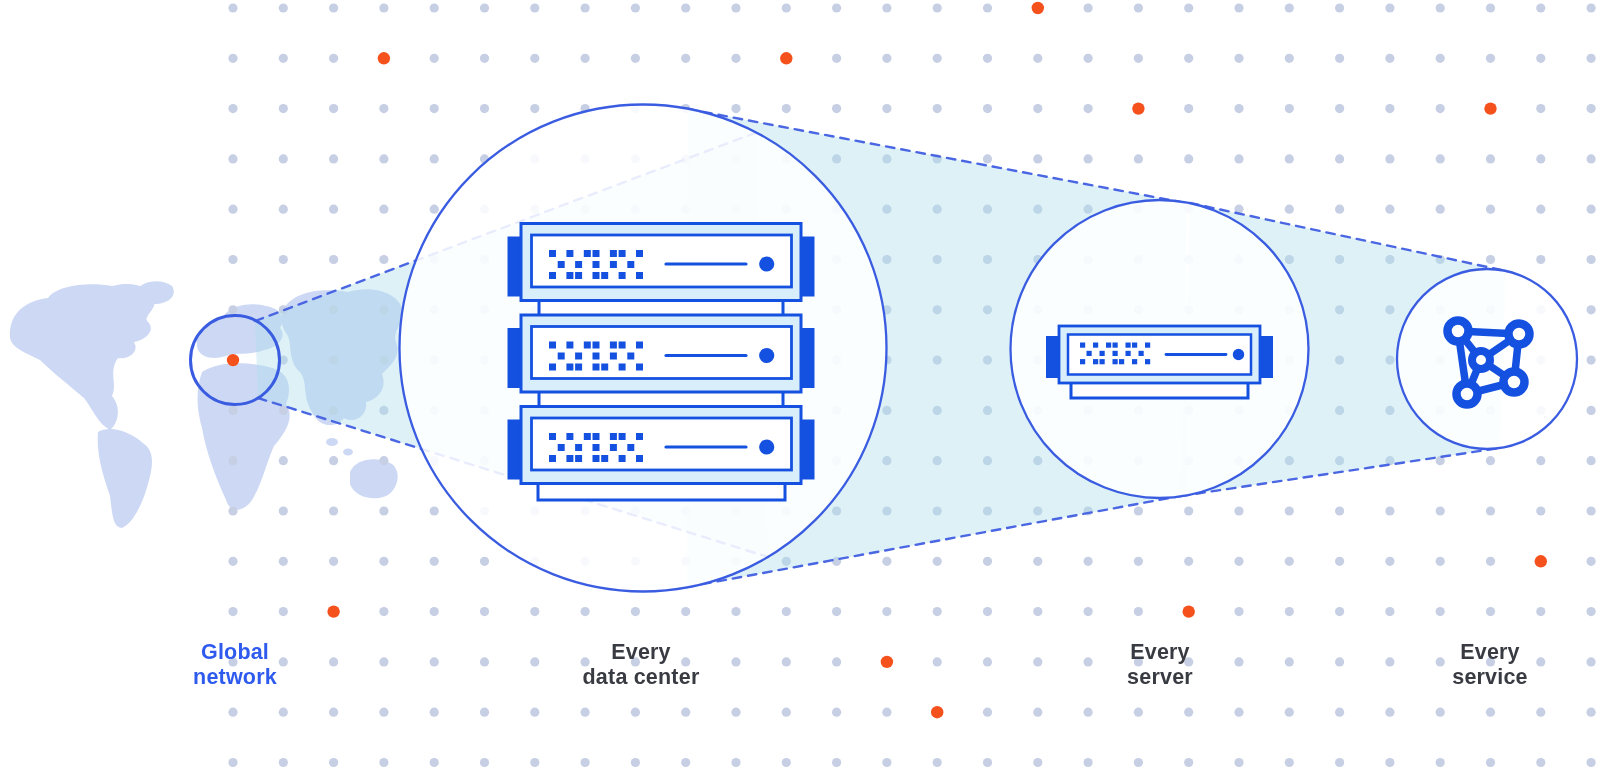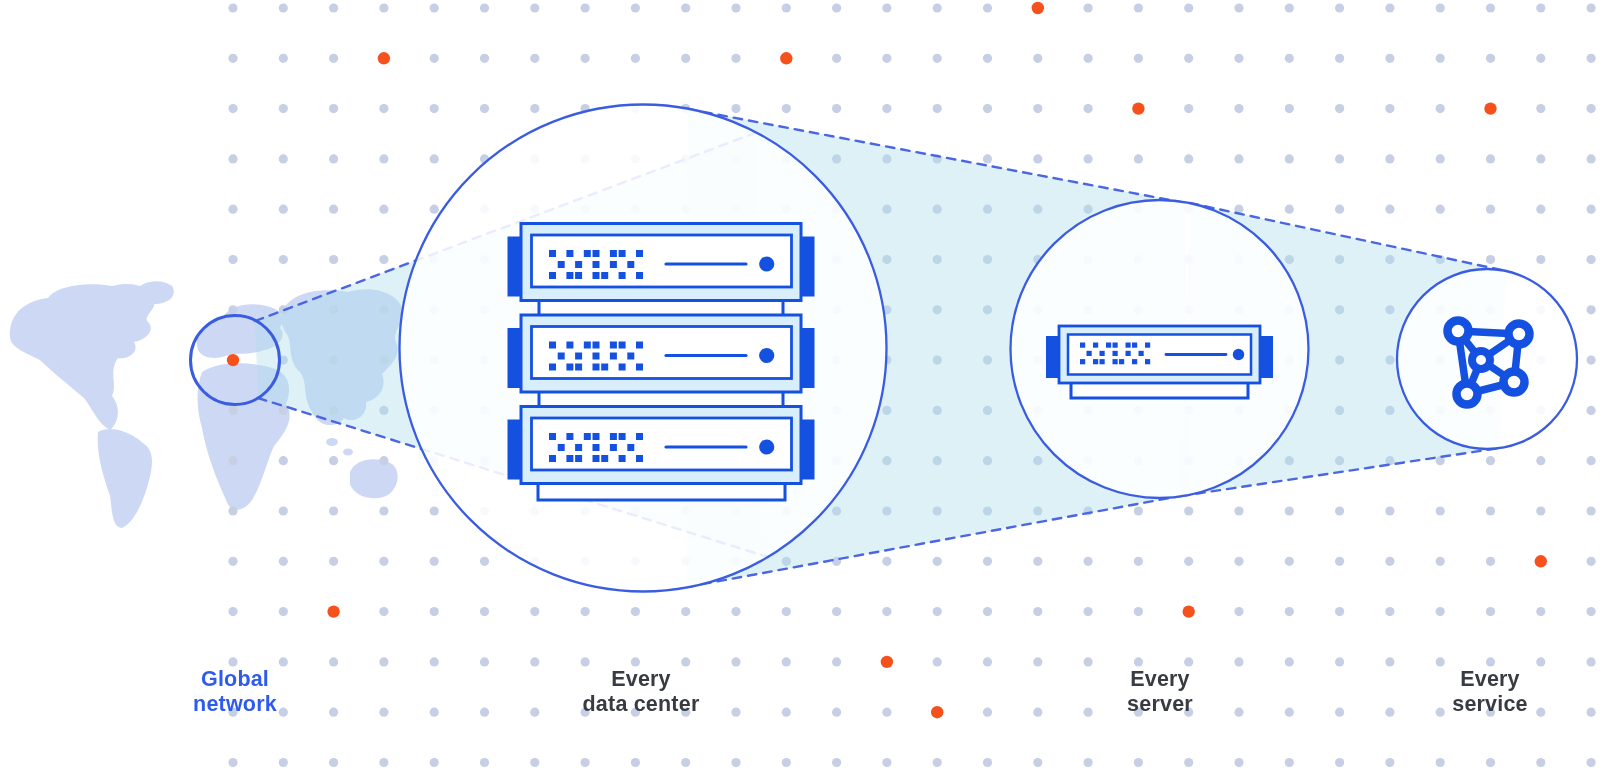--- a/index.html
+++ b/index.html
@@ -16,21 +16,21 @@
   .dev-outer{fill:var(--device-fill);stroke:var(--device-blue);stroke-width:3;}
   .dev-inner{fill:#ffffff;stroke:var(--device-blue);stroke-width:2.8;}
   .dev-tab{fill:var(--device-blue);}
   .dev-joint{fill:#ffffff;stroke:var(--device-blue);stroke-width:3;}
   .dev-line{stroke:var(--device-blue);stroke-width:3.2;stroke-linecap:round;}
   .dev-led{fill:var(--device-blue);}
   .vent{fill:var(--device-blue);}
   .mesh-edge{stroke:var(--device-blue);stroke-width:7.5;stroke-linecap:round;}
   .mesh-node{fill:#ffffff;stroke:var(--device-blue);}
   .label{
-    position:absolute;width:240px;top:667px;text-align:center;
+    position:absolute;width:240px;top:640px;text-align:center;
     font-size:21.5px;font-weight:bold;line-height:24.5px;
     color:var(--label-dark);white-space:pre-line;letter-spacing:0.2px;
   }
   .label.blue{color:var(--label-blue);}
 </style>
 </head>
 <body>
 
 <div id="stage">
   <svg id="scene" viewBox="0 0 1620 782">

